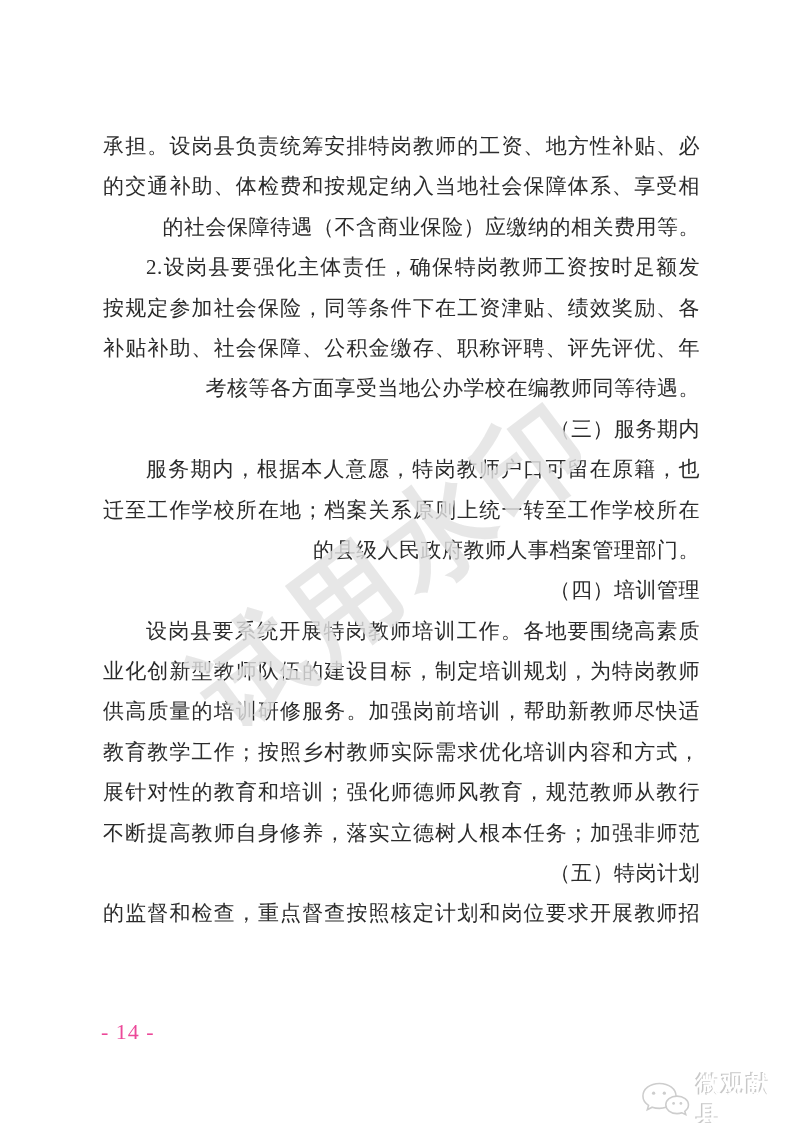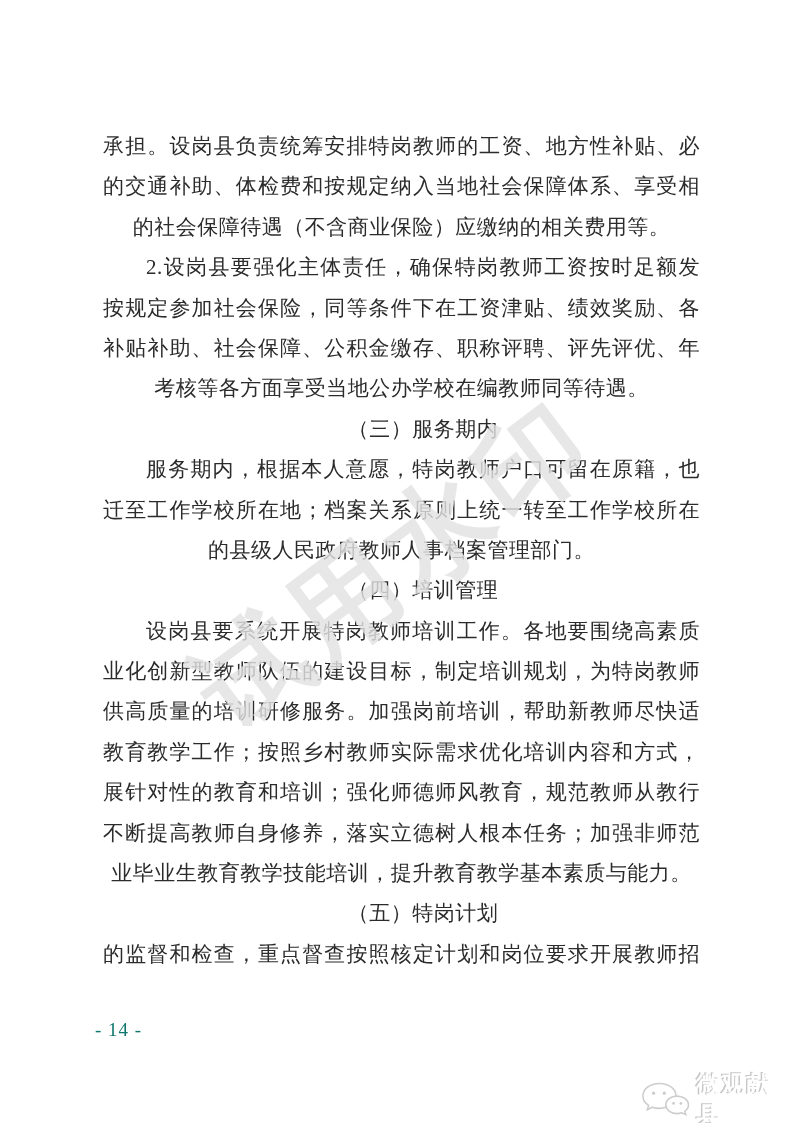--- a/index.html
+++ b/index.html
@@ -28,41 +28,41 @@
     white-space: nowrap;
     letter-spacing: 0.5px;
   }
   .l-full {
     text-align: justify;
     text-align-last: justify;
     text-justify: inter-character;
     white-space: normal;
     overflow: hidden;
   }
-  .l-end { text-align: center; }
+  .l-end { text-align: right; }
   .l-ind { text-indent: 43px; }
   .watermark {
     position: absolute;
     left: 395px; top: 565px;
     transform: translate(-50%, -50%) rotate(-37deg);
     font-size: 108px;
     letter-spacing: 8px;
     color: rgba(226, 226, 226, 0.82);
     white-space: nowrap;
     z-index: 2;
     pointer-events: none;
     font-family: "Liberation Sans", "DejaVu Sans", sans-serif;
     font-weight: bold;
   }
   .page-number {
     position: absolute;
-    left: 95px; top: 1019px;
-    font-size: 19px;
+    left: 101px; top: 1019px;
+    font-size: 22px;
     letter-spacing: 1px;
-    color: #0f766e;
+    color: #ec4899;
     z-index: 1;
   }
   .brand {
     position: absolute;
     left: 640px; top: 1069px;
     display: flex;
     align-items: center;
     gap: 6px;
     z-index: 1;
   }
@@ -93,21 +93,20 @@
     <div class="line l-full l-ind">服务期内，根据本人意愿，特岗教师户口可留在原籍，也可</div>
     <div class="line l-full">迁至工作学校所在地；档案关系原则上统一转至工作学校所在地</div>
     <div class="line l-end">的县级人民政府教师人事档案管理部门。</div>
     <div class="line l-end l-ind">（四）培训管理</div>
     <div class="line l-full l-ind">设岗县要系统开展特岗教师培训工作。各地要围绕高素质专</div>
     <div class="line l-full">业化创新型教师队伍的建设目标，制定培训规划，为特岗教师提</div>
     <div class="line l-full">供高质量的培训研修服务。加强岗前培训，帮助新教师尽快适应</div>
     <div class="line l-full">教育教学工作；按照乡村教师实际需求优化培训内容和方式，开</div>
     <div class="line l-full">展针对性的教育和培训；强化师德师风教育，规范教师从教行为，</div>
     <div class="line l-full">不断提高教师自身修养，落实立德树人根本任务；加强非师范专</div>
-    <div class="line l-end">业毕业生教育教学技能培训，提升教育教学基本素质与能力。</div>
     <div class="line l-end l-ind">（五）特岗计划</div>
     <div class="line l-full">的监督和检查，重点督查按照核定计划和岗位要求开展教师招聘、</div>
   </div>
 
   <div class="watermark">试用水印</div>
 
   <div class="page-number">- 14 -</div>
 
   <div class="brand">
     <svg class="brand-icon" viewBox="0 0 52 40">

